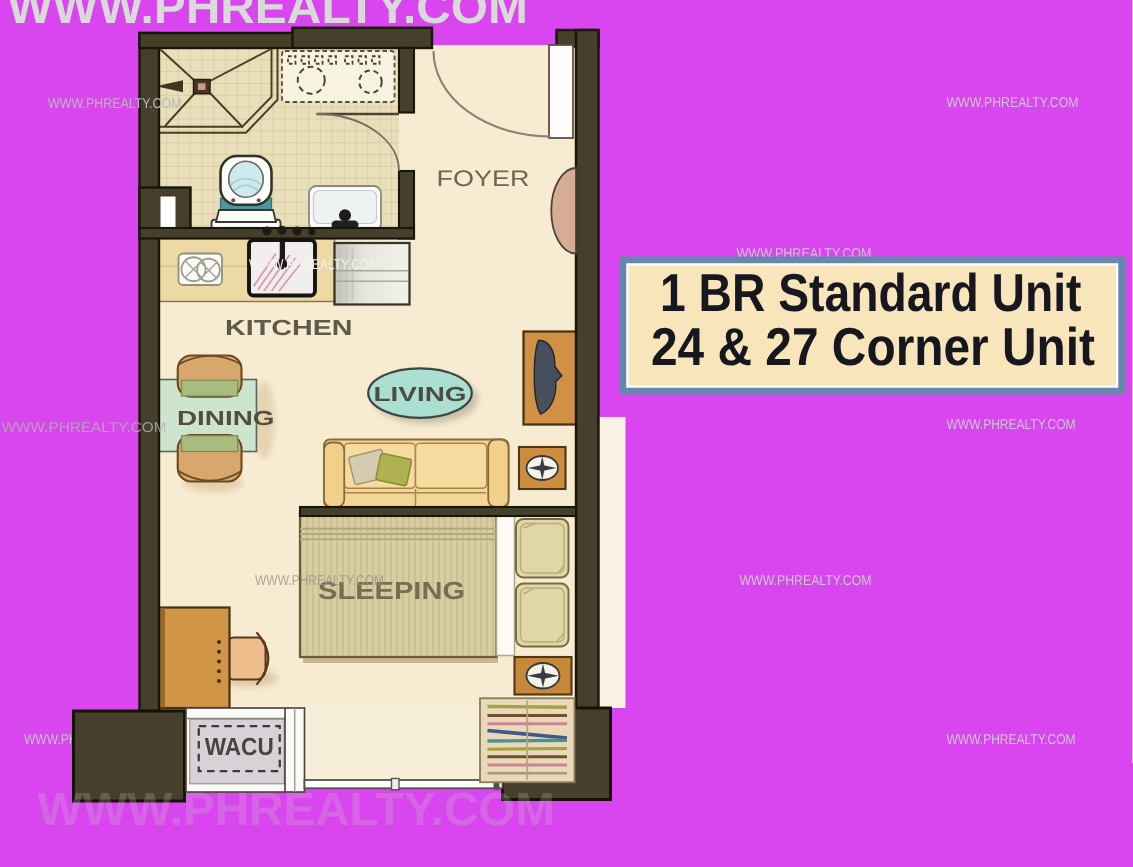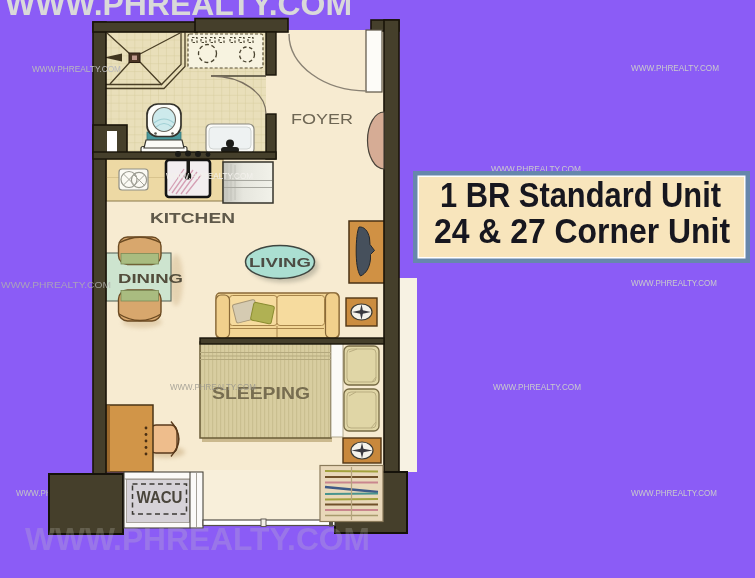--- a/index.html
+++ b/index.html
@@ -1,16 +1,16 @@
 <!DOCTYPE html>
 <html><head>
 <meta charset="utf-8">
 <style>
   html,body{margin:0;padding:0;background:#ffffff;}
-  #stage{position:relative;width:755px;height:578px;overflow:hidden;background:#8b5cf6;
+  #stage{position:relative;width:755px;height:578px;overflow:hidden;background:#d946ef;
          font-family:"Liberation Sans", sans-serif;}
   svg{position:absolute;left:0;top:0;}
 </style>
 </head>
 <body>
 <div id="stage">
 <svg width="755" height="578" viewBox="0 0 755 578">
 <defs>
   <pattern id="tile" width="7.9" height="7.9" patternUnits="userSpaceOnUse">
     <rect width="7.9" height="7.9" fill="#e9dfba"></rect>

